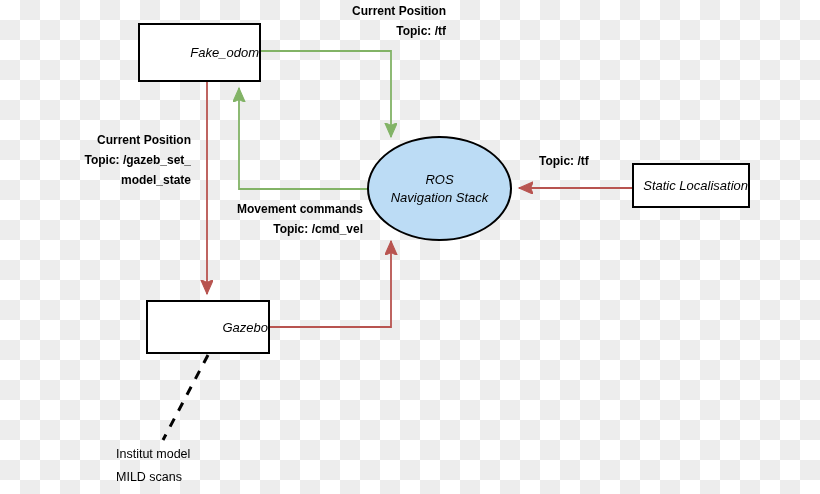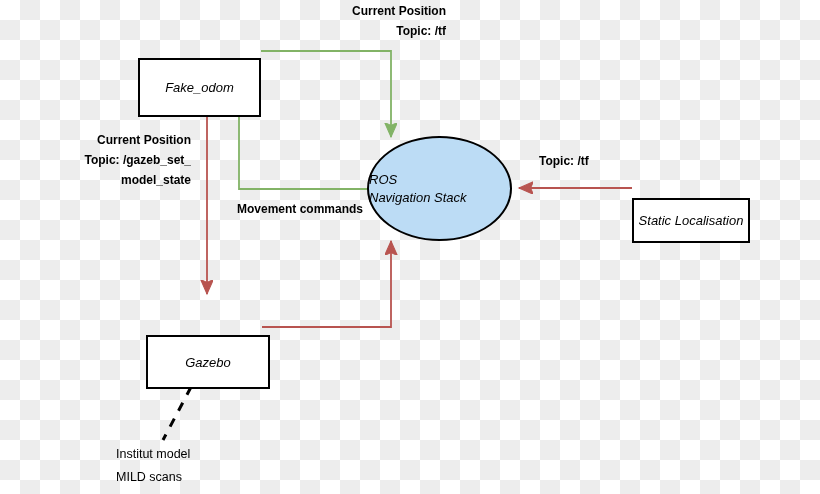--- a/index.html
+++ b/index.html
@@ -27,38 +27,37 @@
     width: 820px;
     height: 494px;
   }
   .node-box {
     position: absolute;
     box-sizing: border-box;
     background: #ffffff;
     border: 2px solid #000000;
     display: flex;
     align-items: center;
-    justify-content: center;
-    margin-top: 35px;
+    justify-content: flex-end;
   }
   .node-box .node-label {
     font-family: "Liberation Sans", sans-serif;
     font-style: italic;
     font-size: 13px;
     color: #000000;
     white-space: nowrap;
   }
   .node-ellipse {
     position: absolute;
     box-sizing: border-box;
     border: 2px solid #000000;
     border-radius: 50%;
     display: flex;
     flex-direction: column;
-    align-items: flex-start;
+    align-items: center;
     justify-content: center;
     line-height: 1.35;
   }
   .node-ellipse .node-label {
     font-family: "Liberation Sans", sans-serif;
     font-style: italic;
     font-size: 13px;
     color: #000000;
     white-space: nowrap;
     text-align: center;
@@ -150,20 +149,21 @@
   </div>
 
   <div class="edge-label al-right" style="left:0px; top:131px; width:191px;">
     <span class="ln al-center">Current Position</span>
     <span class="ln">Topic: /gazeb_set_</span>
     <span class="ln">model_state</span>
   </div>
 
   <div class="edge-label al-center" style="left:227px; top:200px; width:136px;">
     <span class="ln">Movement commands</span>
+    <span class="ln">Topic: /cmd_vel</span>
   </div>
 
 
   <div class="edge-label al-left" style="left:539px; top:152px;">
     <span class="ln">Topic: /tf</span>
   </div>
 
   <div class="plain-label" style="left:116px; top:447px;">
     <span>Institut model</span>
   </div>

